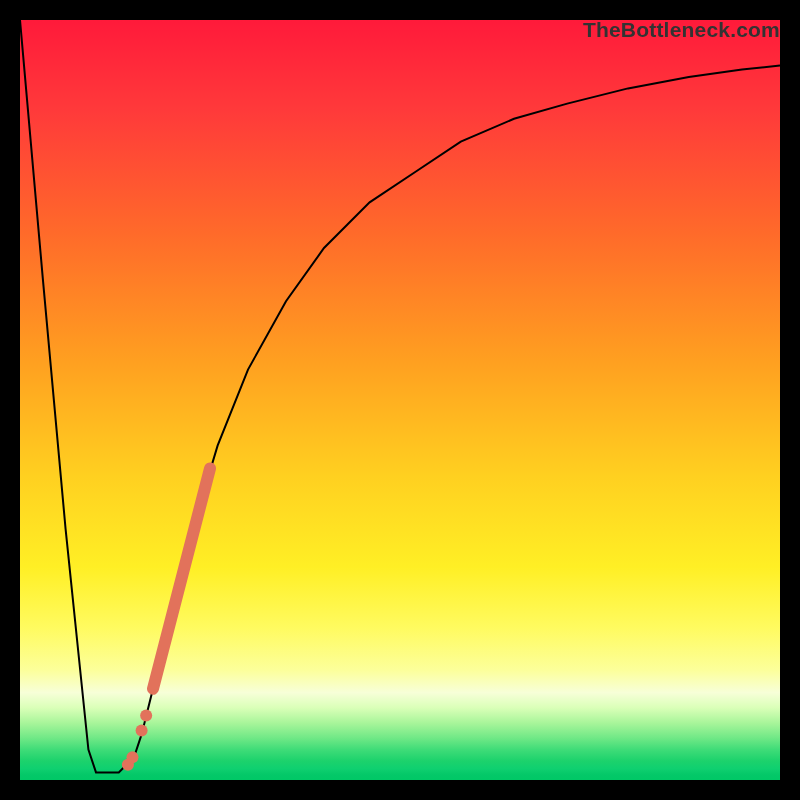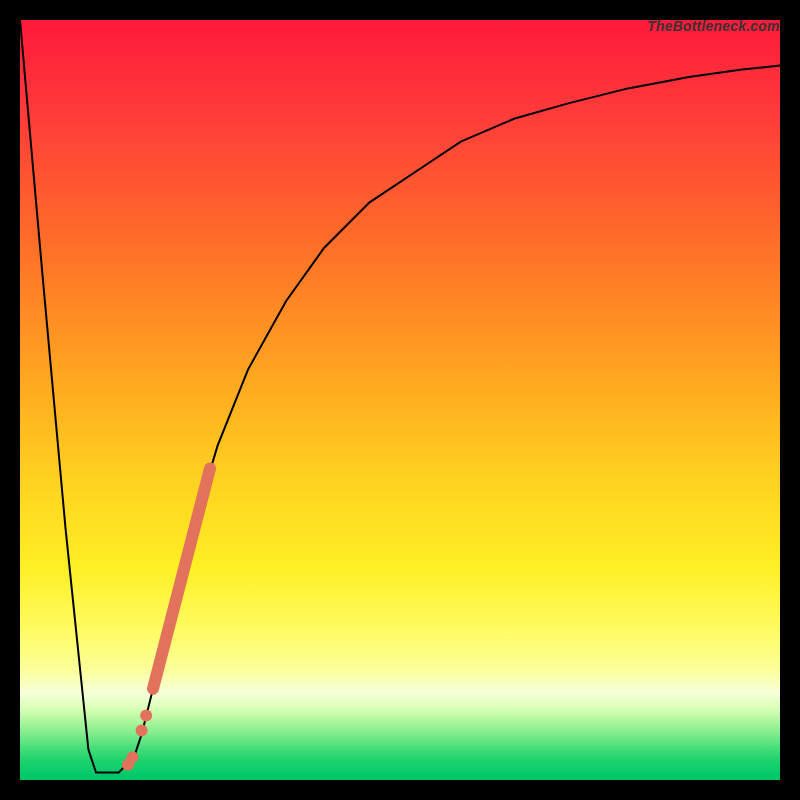--- a/index.html
+++ b/index.html
@@ -46,26 +46,25 @@
       #1cd26c 97.5%,
       #0fd070 98.5%,
       #04c868 99.3%,
       #00c866 100%
     );
   }
   .watermark {
     position: absolute;
     top: -2px;
     right: 0;
-    font-size: 14px;
+    font-size: 21px;
     font-weight: 700;
     color: #333;
     letter-spacing: 0.2px;
     user-select: none;
-    font-style: italic;
   }
   svg.curve {
     position: absolute;
     inset: 0;
     width: 760px;
     height: 760px;
     overflow: visible;
   }
   .curve-path {
     fill: none;

